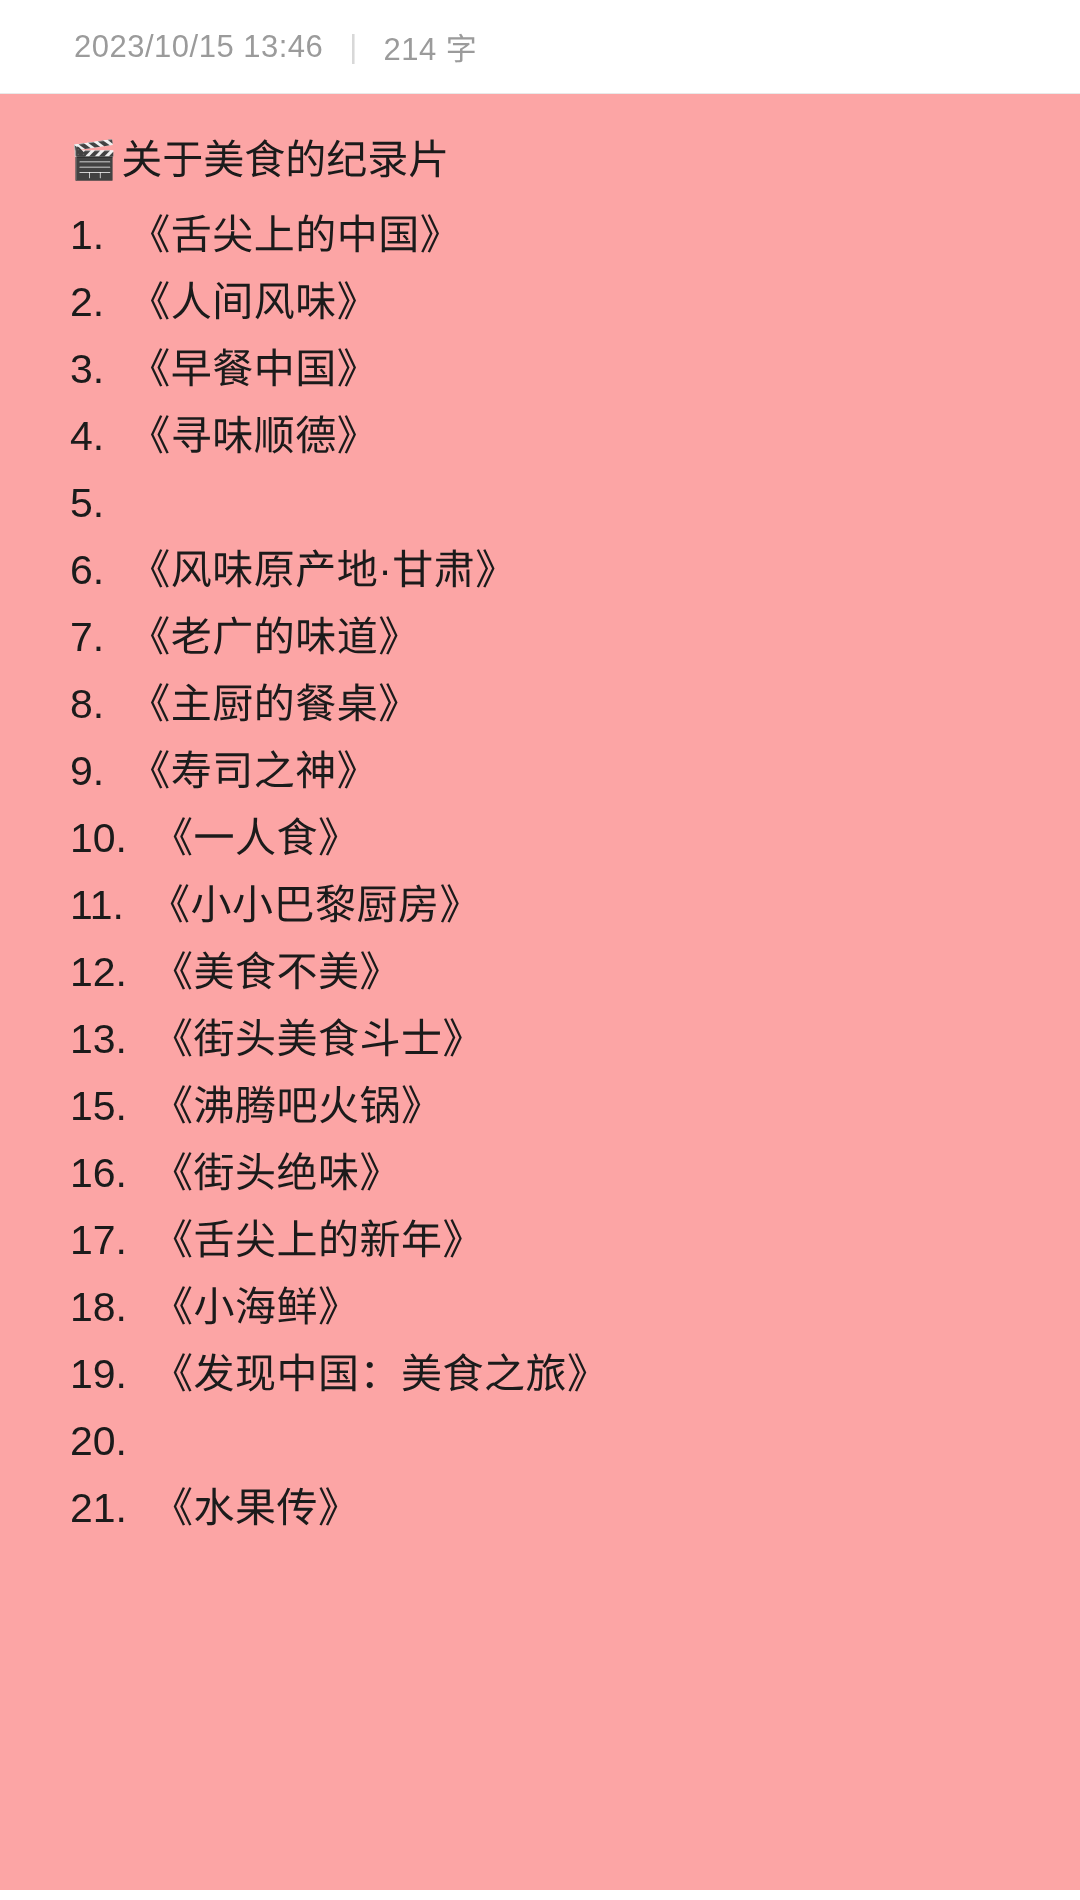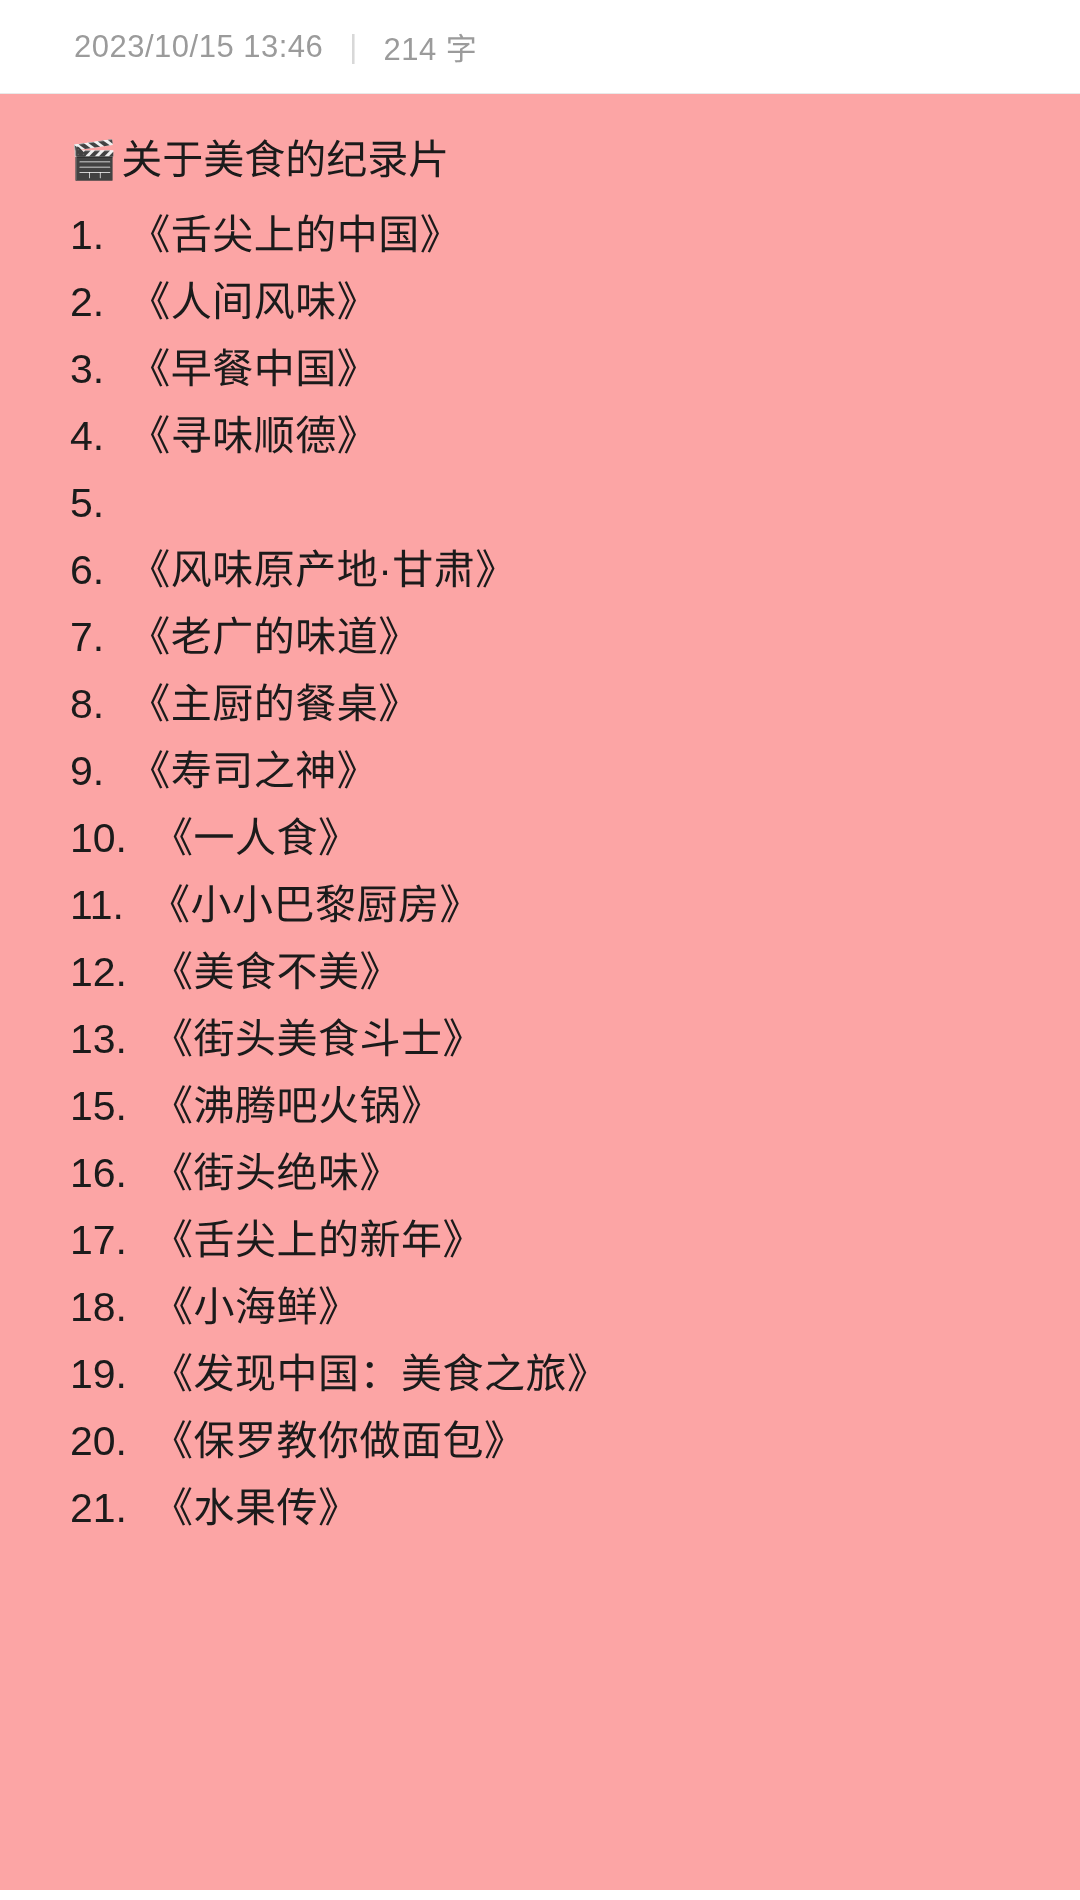--- a/index.html
+++ b/index.html
@@ -182,21 +182,20 @@
       <li class="list-item">
         <span class="item-index">18.</span>
         <span class="item-text">《小海鲜》</span>
       </li>
       <li class="list-item">
         <span class="item-index">19.</span>
         <span class="item-text">《发现中国：美食之旅》</span>
       </li>
       <li class="list-item">
         <span class="item-index">20.</span>
-        <span class="item-text">《保罗教你做面包》</span>
       </li>
       <li class="list-item">
         <span class="item-index">21.</span>
         <span class="item-text">《水果传》</span>
       </li>
     </ul>
 
   </div>
 
   <div class="bottom-fade"></div>

